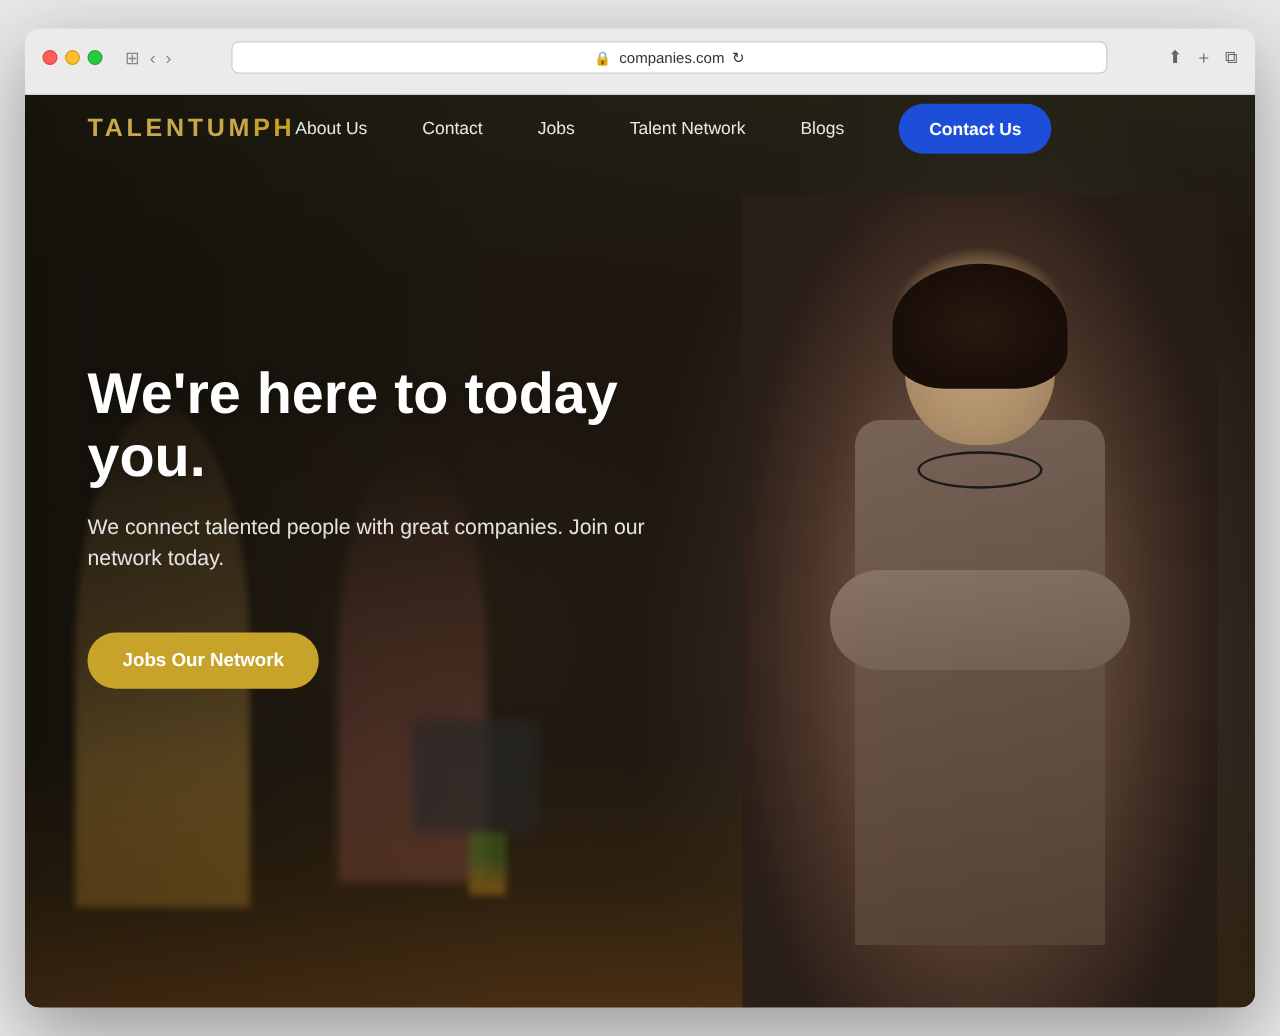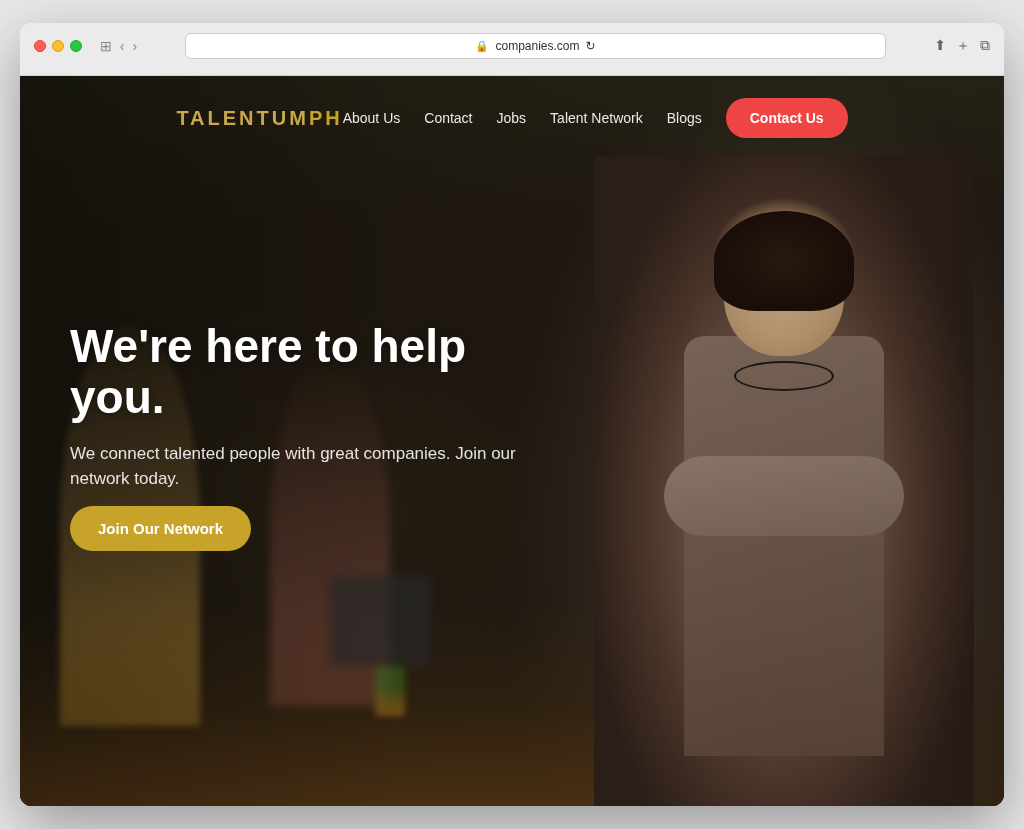--- a/index.html
+++ b/index.html
@@ -146,55 +146,55 @@
 
     
     .navbar {
       position: absolute;
       top: 0;
       left: 0;
       right: 0;
       z-index: 10;
       display: flex;
       align-items: center;
-      justify-content: center;
-      padding: 22px 50px;
+      justify-content: flex-start;
+      padding: 7px 50px;
     }
 
     .logo {
       font-size: 20px;
       font-weight: 300;
       letter-spacing: 3px;
       color: #fff;
       text-transform: uppercase;
     }
 
     .logo span {
       font-weight: 700;
       color: #c8a84b;
     }
 
     .nav-links {
       display: flex;
       align-items: center;
-      gap: 24px;
+      gap: 44px;
       list-style: none;
     }
 
     .nav-links li a {
       color: #fff;
       text-decoration: none;
       font-size: 14px;
       font-weight: 400;
       opacity: 0.9;
       transition: opacity 0.2s;
     }
 
     .btn-contact {
-      background: #ef4444;
+      background: #1d4ed8;
       color: #fff;
       border: none;
       padding: 12px 24px;
       border-radius: 30px;
       font-size: 14px;
       font-weight: 600;
       cursor: pointer;
       white-space: nowrap;
     }
 
@@ -213,21 +213,21 @@
       color: #fff;
       line-height: 1.1;
       margin-bottom: 18px;
       text-shadow: 0 2px 8px rgba(0,0,0,0.3);
     }
 
     .hero-subtitle {
       font-size: 17px;
       color: rgba(255,255,255,0.88);
       line-height: 1.5;
-      margin-bottom: 14px;
+      margin-bottom: 46px;
       font-weight: 400;
     }
 
     .btn-join {
       background: #c8a32a;
       color: #fff;
       border: none;
       padding: 14px 28px;
       border-radius: 30px;
       font-size: 15px;
@@ -453,19 +453,19 @@
         <li><a href="#">Jobs</a></li>
         <li><a href="#">Talent Network</a></li>
         <li><a href="#">Blogs</a></li>
         <li>
           <button class="btn-contact">Contact Us</button>
         </li>
       </ul>
     </nav>
 
     <div class="hero-content">
-      <h1 class="hero-title">We're here to help you.</h1>
+      <h1 class="hero-title">We're here to today you.</h1>
       <p class="hero-subtitle">We connect talented people with great companies. Join our network today.</p>
-      <button class="btn-join">Join Our Network</button>
+      <button class="btn-join">Jobs Our Network</button>
     </div>
 
   </div>
 </div>
 
 </body></html>

